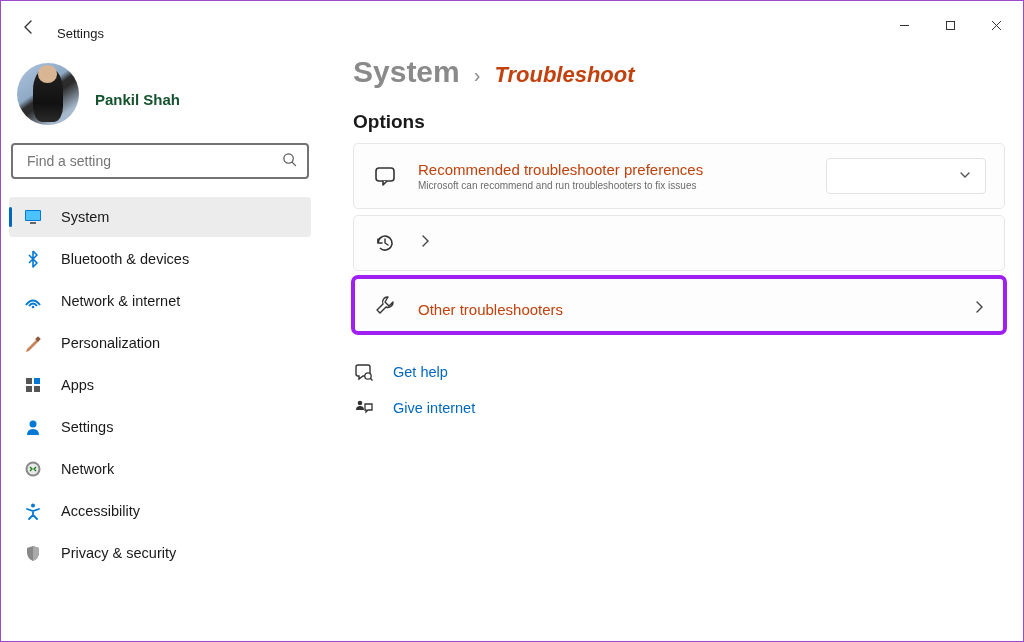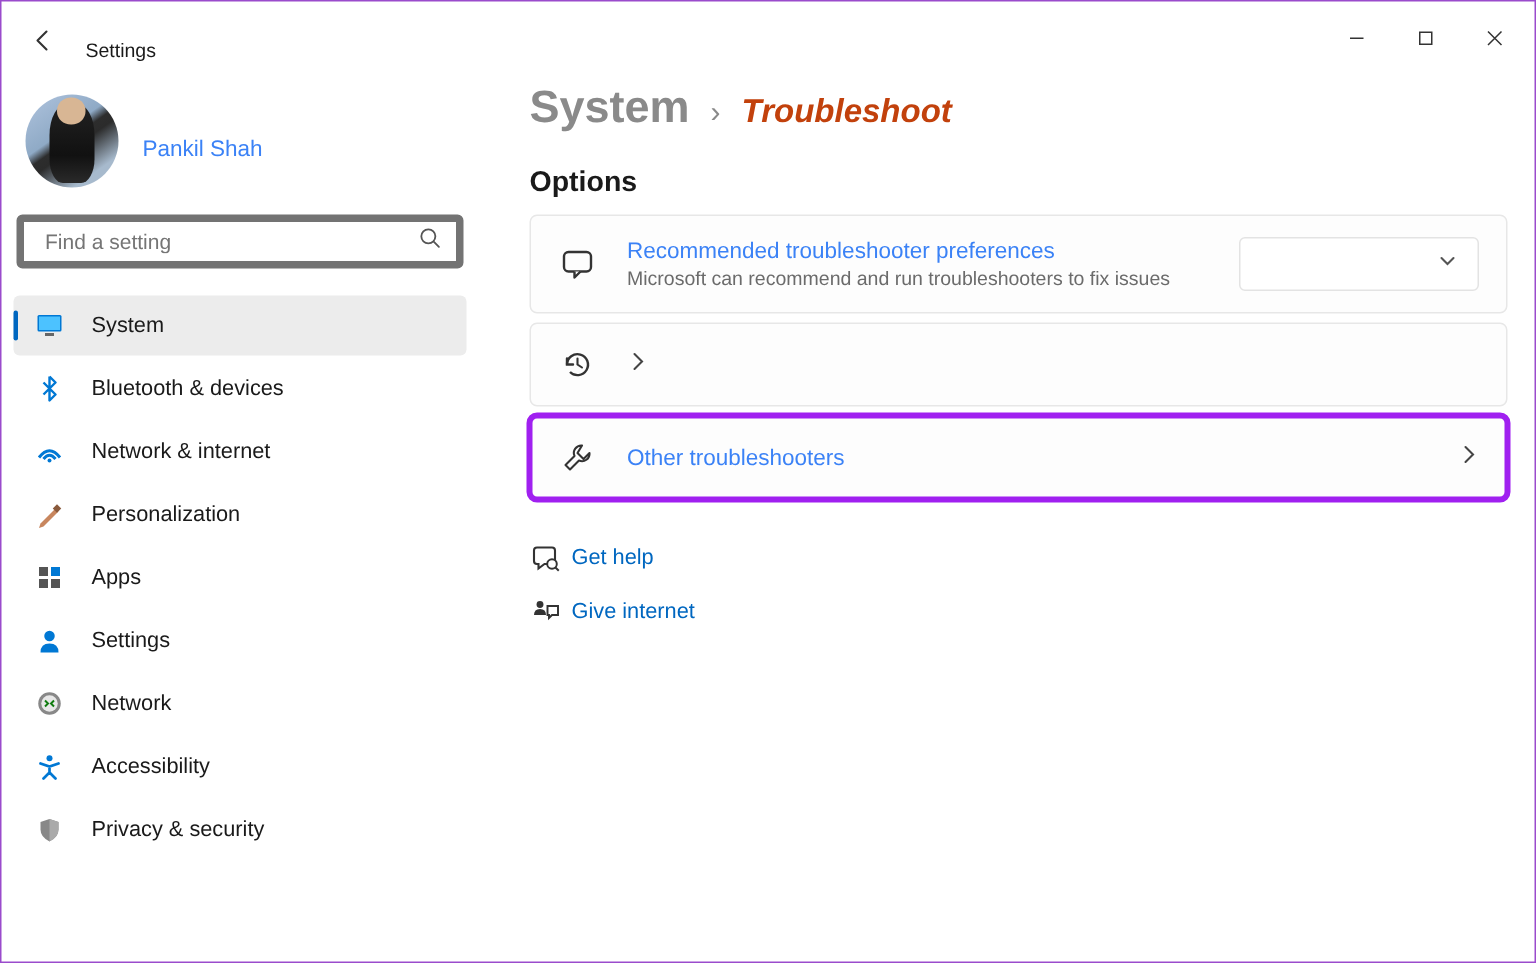--- a/index.html
+++ b/index.html
@@ -11,52 +11,52 @@
 .titlebar .winctrls { margin-left: auto; display: flex; }
 .titlebar .winctrls > div { width: 46px; height: 32px; display: flex; align-items: center; justify-content: center; cursor: pointer; color: #555; }
 
 .layout { display: flex; height: calc(100% - 40px); }
 .sidebar { width: 318px; padding: 16px 8px 0 8px; display: flex; flex-direction: column; }
 
 .profile { display: flex; align-items: center; padding: 6px 8px 18px 8px; gap: 16px; }
 .avatar { width: 62px; height: 62px; border-radius: 50%; background: linear-gradient(145deg,#b0c4de 0%,#8faac6 40%,#2d2d2d 48%,#2b2b2b 55%,#a7bacd 80%); position: relative; overflow: hidden; }
 .avatar::after { content:""; position:absolute; left:26%; top:10%; width:48%; height:85%; background: linear-gradient(180deg,#222 0%,#111 65%,#2a2a2a 100%); border-radius: 40% 40% 30% 30%; }
 .avatar::before { content:""; position:absolute; left:34%; top:4%; width:30%; height:28%; background: #d8b694; border-radius:50%; z-index:2; }
-.username { font-size: 15px; font-weight: 400; color: #3b82f6; margin-top: 11px; }
-
-.search { margin: 0 2px 18px 2px; height: 36px; border: 5px solid #737373; border-radius: 4px; display: flex; align-items: center; padding: 0 10px 0 14px; background: #fff; }
+.username { font-size: 15px; font-weight: 700; color: #14532d; margin-top: 11px; }
+
+.search { margin: 0 2px 18px 2px; height: 36px; border: 2px solid #737373; border-radius: 4px; display: flex; align-items: center; padding: 0 10px 0 14px; background: #fff; }
 .search input { border: none; outline: none; flex: 1; font-size: 14px; color: #333; background: transparent; }
 .search .sico { color: #555; }
 
 .navlist { list-style: none; display: flex; flex-direction: column; gap: 2px; }
 .navitem { display: flex; align-items: center; height: 40px; padding: 0 10px 0 14px; border-radius: 4px; cursor: pointer; gap: 18px; font-size: 14.5px; color: #1a1a1a; position: relative; }
 .navitem.active { background: #ececec; }
 .navitem.active::before { content:""; position:absolute; left:0; top:10px; bottom:10px; width:3px; background:#0067c0; border-radius:3px; }
 .nicon { width: 20px; height: 20px; display: flex; align-items: center; justify-content: center; }
 
 .main { flex: 1; padding: 14px 18px 0 34px; }
 .breadcrumb { display: flex; align-items: baseline; gap: 14px; margin-bottom: 22px; }
 .bc-parent { font-size: 30px; font-weight: 600; color: #8a8a8a; }
 .bc-sep { font-size: 20px; color: #8a8a8a; }
 .bc-current { font-size: 22px; font-weight: 600; color: #c2410c; font-style: italic; }
 
 .section-title { font-size: 19px; font-weight: 600; margin-bottom: 10px; color: #1a1a1a; }
 
 .card { border: 1px solid #e7e7e7; border-radius: 5px; margin-bottom: 6px; background: #fdfdfd; display: flex; align-items: center; padding: 14px 18px; gap: 20px; cursor: pointer; }
 .card .cicon { width: 26px; height: 26px; display:flex; align-items:center; justify-content:center; color:#333; flex-shrink:0; }
 .card .ctext { flex: 1; }
-.card .ctitle { font-size: 15px; color: #3b82f6; }
-.card .csub { font-size: 13px; color: #6b6b6b; margin-top: 2px; }
+.card .ctitle { font-size: 15px; color: #c2410c; }
+.card .csub { font-size: 10px; color: #6b6b6b; margin-top: 2px; }
 .card .ctrl { flex-shrink: 0; }
 .dropdown { width: 160px; height: 36px; border: 1px solid #e3e3e3; border-radius: 4px; background:#fff; display:flex; align-items:center; justify-content:flex-end; padding-right:14px; color:#555; }
 .chev { color:#444; }
-.highlight { outline: 4px solid #a020f0; outline-offset: -2px; }
+.highlight { outline: 4px solid #a020f0; outline-offset: -2px; align-items: flex-end; }
 
 .footer-links { margin-top: 28px; display:flex; flex-direction:column; gap:14px; }
-.flink { display:flex; align-items:center; gap:6px; font-size:14.5px; }
+.flink { display:flex; align-items:center; gap:18px; font-size:14.5px; }
 .flink .fi { width:22px; height:22px; display:flex; align-items:center; justify-content:center; color:#333; }
 .flink a { color:#0067c0; text-decoration:none; cursor:pointer; }
 </style>
 </head>
 <body>
 
 <div class="titlebar">
   <div class="back">
     <svg width="16" height="16" viewBox="0 0 16 16">
         <path d="M10 2 L4 8 L10 14" stroke="#333" stroke-width="1.4" fill="none" stroke-linecap="round" stroke-linejoin="round"></path>

